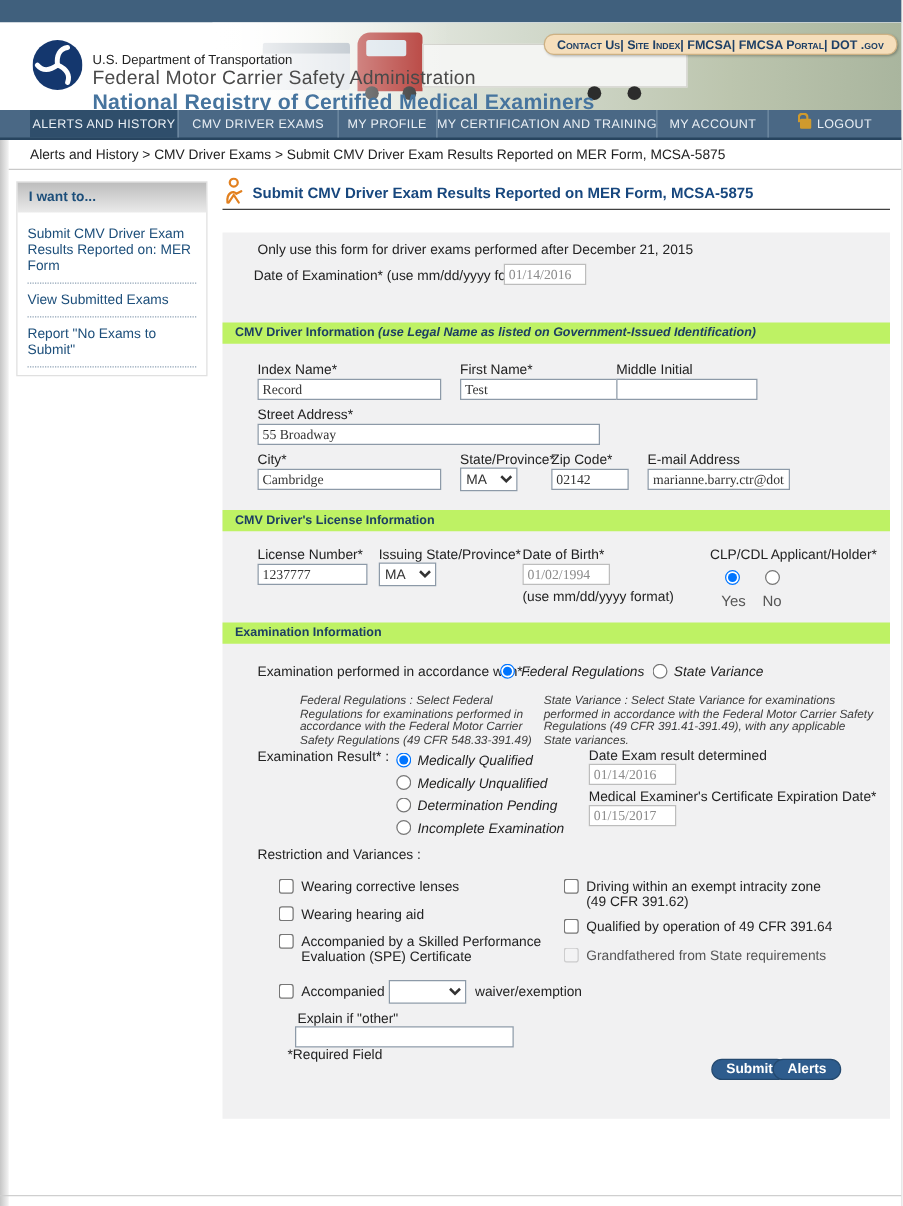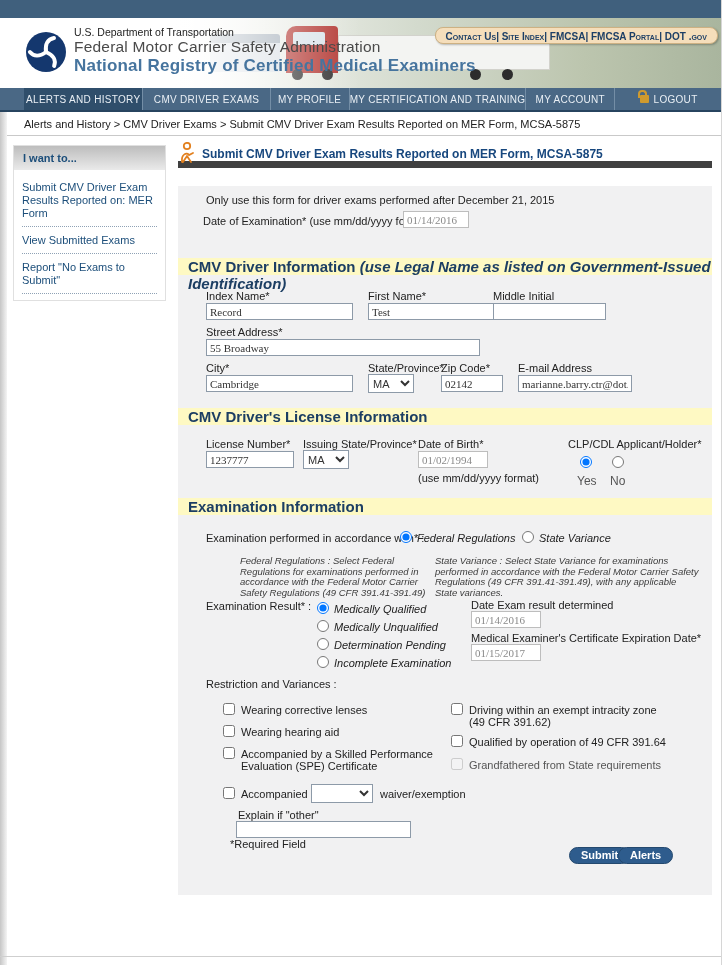--- a/index.html
+++ b/index.html
@@ -11,21 +11,21 @@
   .banner { position:absolute; left:0; top:18px; width:722px; height:70px; background:#fff; overflow:hidden; }
   .banner-photo { position:absolute; left:170px; top:0; width:552px; height:70px;
     background:linear-gradient(90deg,#ffffff 0%,#edefe9 18%,#d3dacd 45%,#bcc5ae 75%,#a9b59e 100%); }
   .photo-bus { position:absolute; left:40px; top:16px; width:70px; height:38px; background:#d8dee4; border-radius:3px; border-top:9px solid #9fabb6; }
   .photo-cab { position:absolute; left:116px; top:8px; width:52px; height:47px; background:#b23530; border-radius:10px 4px 0 0; }
   .photo-cab-win { position:absolute; left:123px; top:14px; width:32px; height:13px; background:#d9e3ea; border-radius:2px; }
   .photo-trailer { position:absolute; left:168px; top:17px; width:212px; height:35px; background:#f3f4f2; border:1px solid #d2d2cc; }
   .photo-wheel { position:absolute; top:51px; width:11px; height:11px; background:#2c2c2c; border-radius:50%; }
   .photo-fade { position:absolute; left:0; top:0; width:190px; height:70px; background:linear-gradient(90deg,#ffffff 0%,rgba(255,255,255,0) 100%); }
   .logo { position:absolute; left:26px; top:14px; width:40px; height:40px; z-index:6; }
-  .banner-text { position:absolute; left:74px; top:8px; z-index:6; white-space:nowrap; }
+  .banner-text { position:absolute; left:74px; top:24px; z-index:6; white-space:nowrap; }
   .banner-line1 { font-size:10.5px; color:#222; }
   .banner-line2 { font-size:15.5px; color:#4a4a4a; letter-spacing:0.2px; }
   .banner-line3 { font-size:17px; font-weight:bold; color:#46749e; letter-spacing:0.2px; }
   .quick-links { position:absolute; right:4px; top:9px; z-index:7; height:17px; line-height:17px; padding:0 10px;
     background:#f5debb; border:1px solid #cdb183; border-radius:8px; font-size:10px; font-weight:bold;
     font-variant:small-caps; color:#1d3f66; box-shadow:1px 1px 2px rgba(0,0,0,0.25); }
 
   
   .nav { position:absolute; left:0; top:88px; width:722px; height:24px; display:flex; background:#4a6885; border-bottom:2px solid #27445f; }
   .nav-item { height:100%; display:flex; align-items:center; justify-content:center; color:#e9eff5; font-size:10px;
@@ -45,30 +45,30 @@
   .bottom-line { position:absolute; left:0; top:820px; width:722px; height:1px; background:#cfcfcf; }
 
   
   .sidebar { position:absolute; left:13px; top:9px; width:153px; background:#fff; border:1px solid #e0e0e0; }
   .sidebar-head { height:24px; line-height:24px; padding-left:9px; background:linear-gradient(180deg,#bdbdbd,#eaeaea);
     font-size:11px; font-weight:bold; color:#1c4e7a; }
   .sidebar-body { padding:4px 8px 6px 8px; }
   .sidebar-link { font-size:11px; color:#1c4e7a; padding:7px 0 6px 0; border-bottom:1px dotted #8fa2b5; line-height:13px; cursor:pointer; }
 
   
-  .title-row { position:absolute; left:178px; top:2px; width:534px; height:30px; border-bottom:7px solid #404040; }
+  .title-row { position:absolute; left:178px; top:2px; width:534px; height:30px; border-bottom:1px solid #404040; }
   .title-icon { position:absolute; left:1px; top:4px; }
   .page-title { position:absolute; left:24px; top:9px; font-size:12px; font-weight:bold; color:#17477e; white-space:nowrap; }
 
   
   .panel { position:absolute; left:178px; top:50px; width:534px; height:709px; background:#f1f1f2; }
   .abs { position:absolute; }
   .lbl { font-size:11px; color:#222; white-space:nowrap; }
   .lbl-wrap { font-size:11px; color:#222; }
-  .sec-bar { position:absolute; left:0; width:534px; height:17px; background:#fef9c3; color:#1c3e63; font-size:15px;
+  .sec-bar { position:absolute; left:0; width:534px; height:17px; background:#bef264; color:#1c3e63; font-size:10px;
     font-weight:bold; line-height:17px; padding-left:10px; }
   .sec-bar .ital { font-style:italic; }
   input[type=text] { font-family:Liberation Serif, serif; font-size:11px; color:#333; border:1px solid #8d9aa8; background:#fff; height:17px; padding:0 3px; }
   input.gray { color:#8a8a8a; border:1px solid #bdbdbd; }
   select { font-family:"Liberation Sans", sans-serif; font-size:11px; color:#333; border:1px solid #8d9aa8; background:#fff; height:19px; }
   input[type=radio], input[type=checkbox] { width:12px; height:12px; margin:0; }
   .help { font-size:9.5px; font-style:italic; color:#3c3c3c; line-height:10.5px; }
   .btn { position:absolute; height:17px; line-height:15px; padding:0 11px; background:#2e5c8d; border:1px solid #24496f;
     border-radius:9px; color:#fff; font-size:11px; font-weight:bold; text-align:center; cursor:pointer; }
   .radio-opt-lbl { font-size:11px; color:#222; white-space:nowrap;font-style:italic; }
@@ -195,21 +195,21 @@
       <div class="abs small-gray" style="left:399px; top:288px;">Yes</div>
       <div class="abs small-gray" style="left:432px; top:288px;">No</div>
 
       <div class="sec-bar" style="top:312px;">Examination Information</div>
 
       <div class="abs lbl" style="left:28px; top:346px;">Examination performed in accordance with* :</div>
       <input type="radio" name="accordance" checked="" class="abs" style="left: 222px; top: 345px;">
       <div class="abs radio-opt-lbl" style="left:239px; top:346px;">Federal Regulations</div>
       <input type="radio" name="accordance" class="abs" style="left: 344px; top: 345px;">
       <div class="abs radio-opt-lbl" style="left:361px; top:346px;">State Variance</div>
-      <div class="abs help" style="left:62px; top:370px; width:194px;">Federal Regulations : Select Federal Regulations for examinations performed in accordance with the Federal Motor Carrier Safety Regulations (49 CFR 391.41-391.49)</div>
+      <div class="abs help" style="left:62px; top:370px; width:194px;">Federal Regulations : Select Federal Regulations for examinations performed in accordance with the Federal Motor Carrier Safety Regulations (49 CFR 548.33-391.49)</div>
       <div class="abs help" style="left:257px; top:370px; width:266px;">State Variance : Select State Variance for examinations performed in accordance with the Federal Motor Carrier Safety Regulations (49 CFR 391.41-391.49), with any applicable State variances.</div>
 
       <div class="abs lbl" style="left:28px; top:414px;">Examination Result* :</div>
       <input type="radio" name="result" checked="" class="abs" style="left: 139px; top: 416px;">
       <div class="abs radio-opt-lbl" style="left:156px; top:417px;">Medically Qualified</div>
       <input type="radio" name="result" class="abs" style="left: 139px; top: 434px;">
       <div class="abs radio-opt-lbl" style="left:156px; top:435px;">Medically Unqualified</div>
       <input type="radio" name="result" class="abs" style="left: 139px; top: 452px;">
       <div class="abs radio-opt-lbl" style="left:156px; top:453px;">Determination Pending</div>
       <input type="radio" name="result" class="abs" style="left: 139px; top: 470px;">

